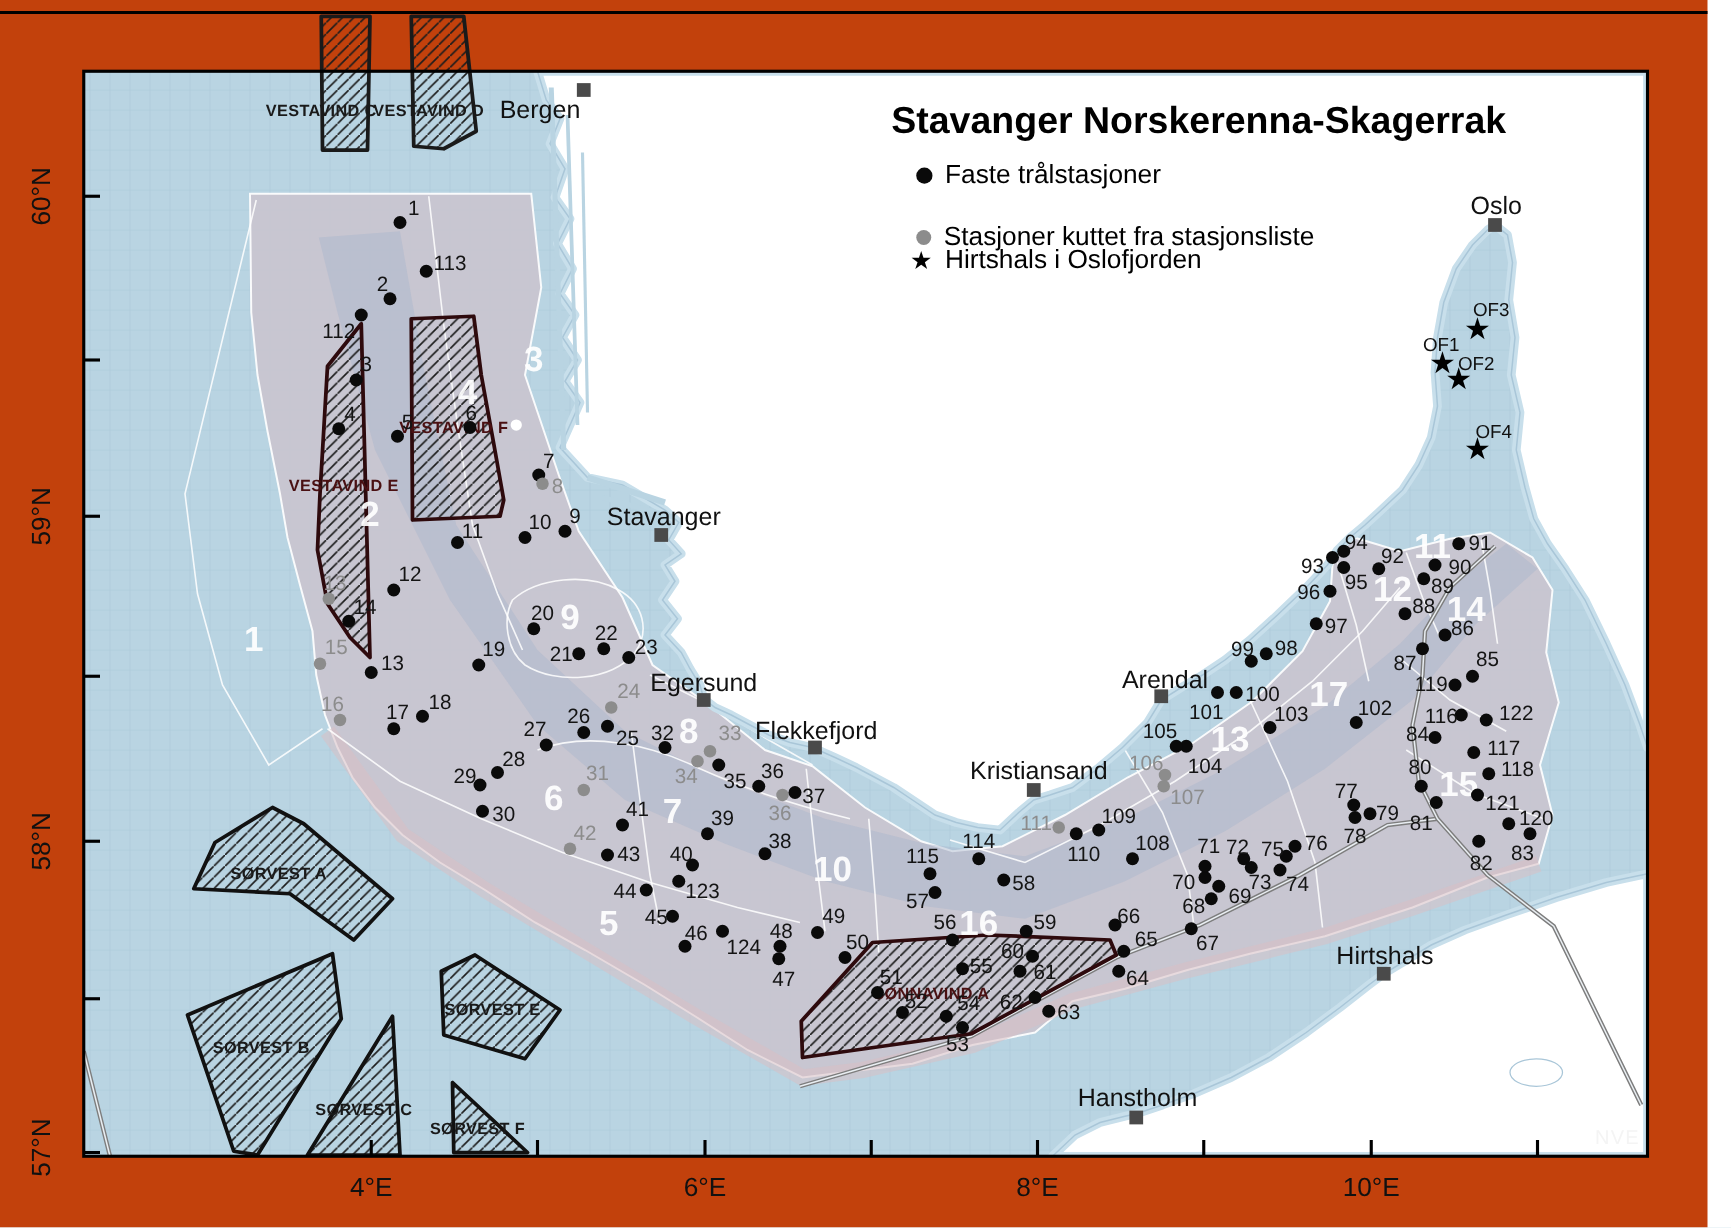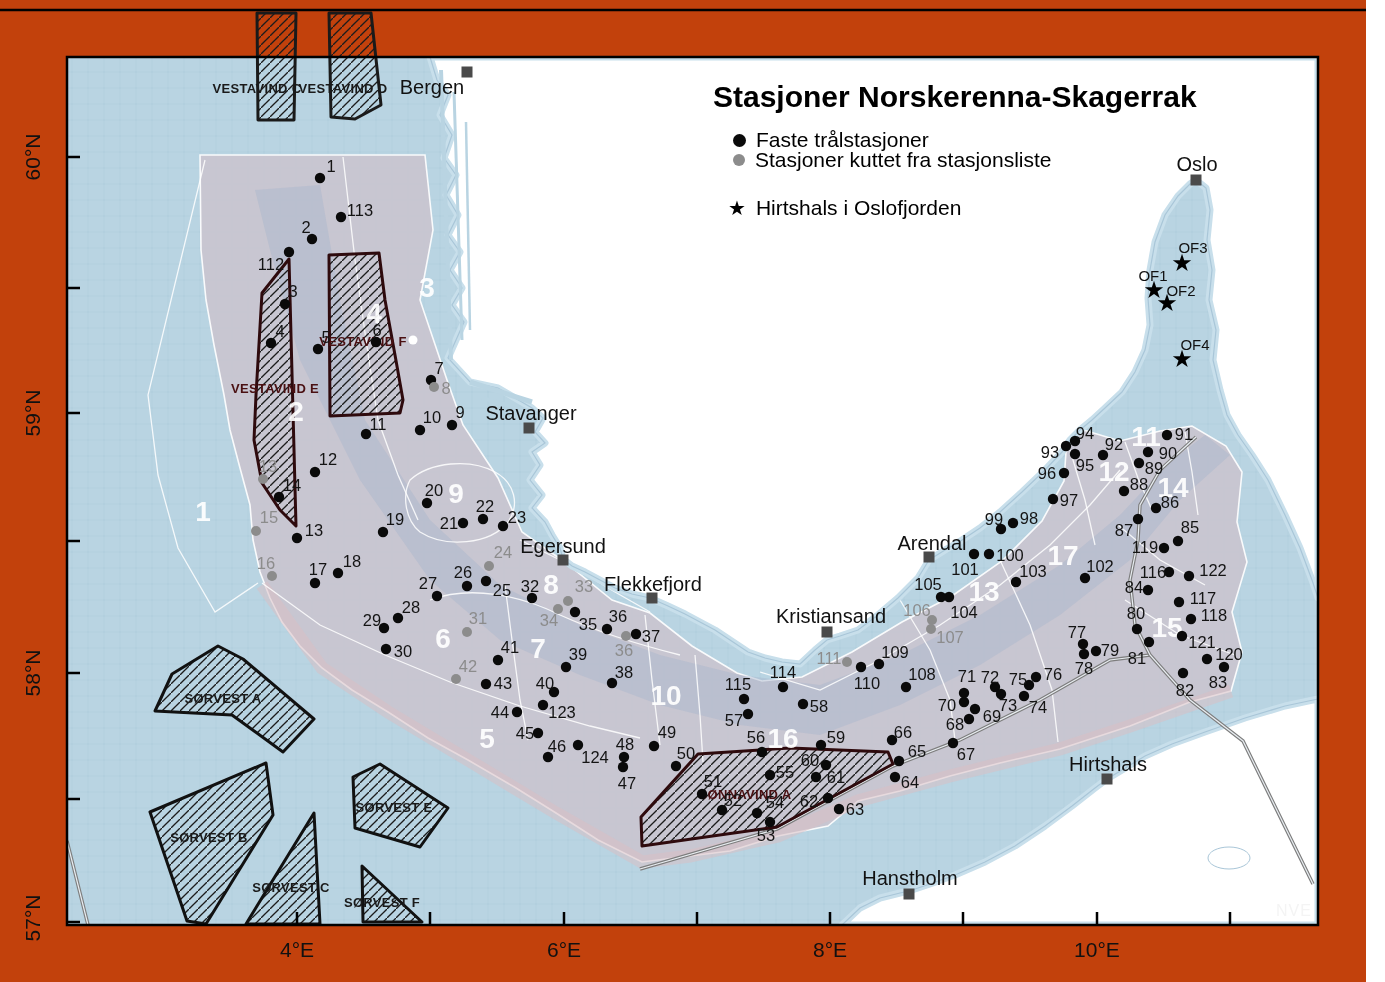--- a/index.html
+++ b/index.html
@@ -464,26 +464,26 @@
         <line x1="67" y1="673" x2="80" y2="673" stroke="#000" stroke-width="2.5"></line>
         <line x1="67" y1="799" x2="80" y2="799" stroke="#000" stroke-width="2.5"></line>
         <line x1="67" y1="922" x2="80" y2="922" stroke="#000" stroke-width="2.5"></line>
         <text x="40" y="157" text-anchor="middle" font-size="21" fill="#111" transform="rotate(-90 40 157)" font-family="&quot;Liberation Sans&quot;,sans-serif">60°N</text>
         <text x="40" y="413" text-anchor="middle" font-size="21" fill="#111" transform="rotate(-90 40 413)" font-family="&quot;Liberation Sans&quot;,sans-serif">59°N</text>
         <text x="40" y="673" text-anchor="middle" font-size="21" fill="#111" transform="rotate(-90 40 673)" font-family="&quot;Liberation Sans&quot;,sans-serif">58°N</text>
         <text x="40" y="918" text-anchor="middle" font-size="21" fill="#111" transform="rotate(-90 40 918)" font-family="&quot;Liberation Sans&quot;,sans-serif">57°N</text>
       </g>
 </svg>
 
-<div class="legend-title">Stasjoner Norskerenna-Skagerrak</div>
+<div class="legend-title">Stavanger Norskerenna-Skagerrak</div>
 <div class="legend-row" style="left:719px;top:128px;">
   <span class="mk-dot"></span>
   <span class="txt">Faste trålstasjoner</span>
 </div>
-<div class="legend-row" style="left:719px;top:148px;text-align:center;">
+<div class="legend-row" style="left:719px;top:178px;text-align:center;">
   <span class="mk-dot gray"></span>
   <span class="txt">Stasjoner kuttet fra stasjonsliste</span>
 </div>
 <div class="legend-row" style="left:719px;top:196px;">
   <span class="mk-star">★</span>
   <span class="txt">Hirtshals i Oslofjorden</span>
 </div>
 <div class="credit">NVE</div>
 
 </div>

